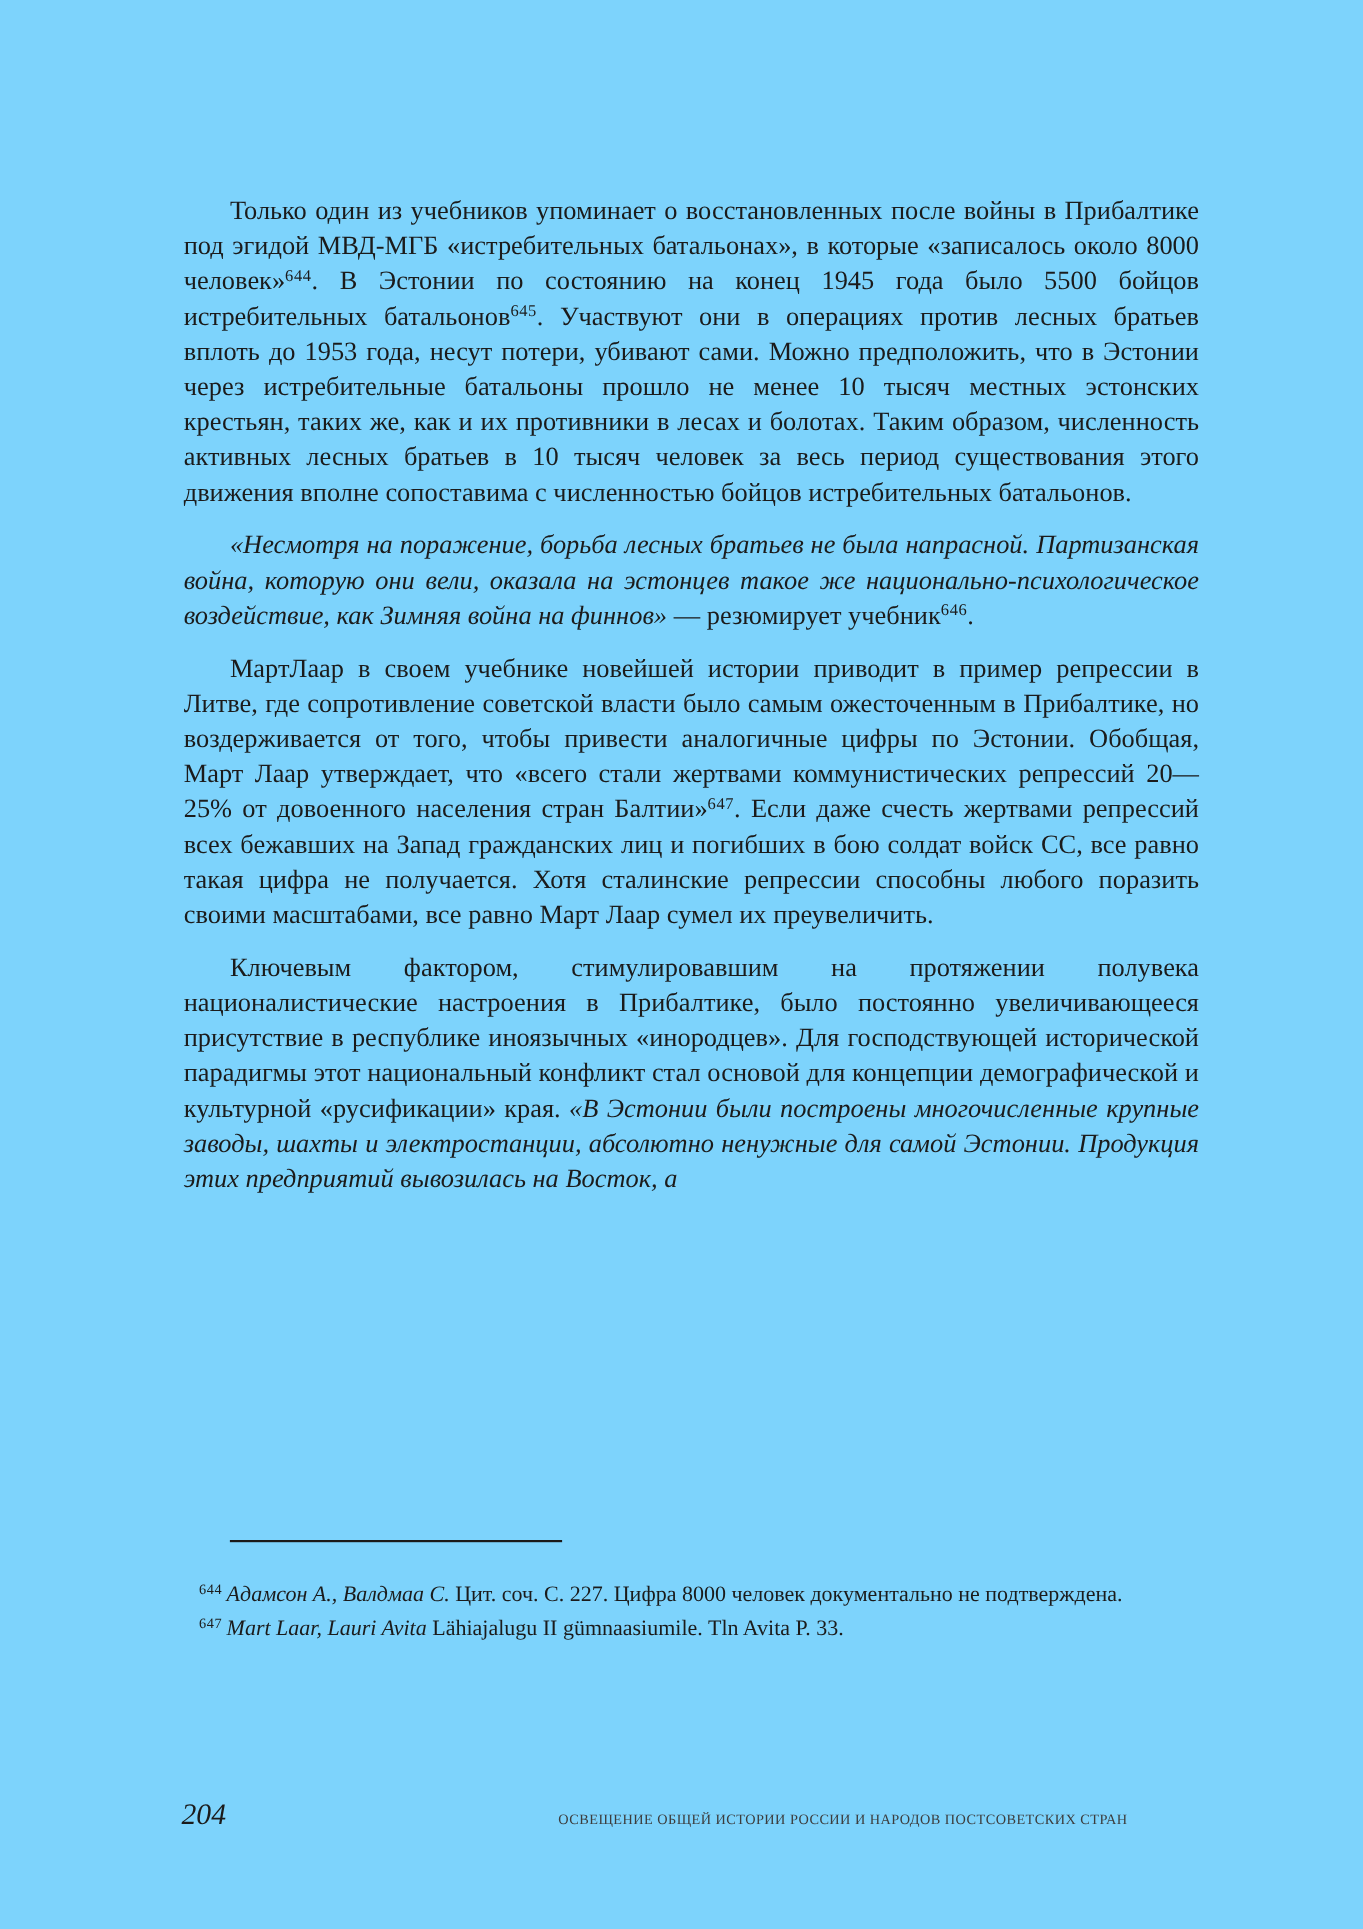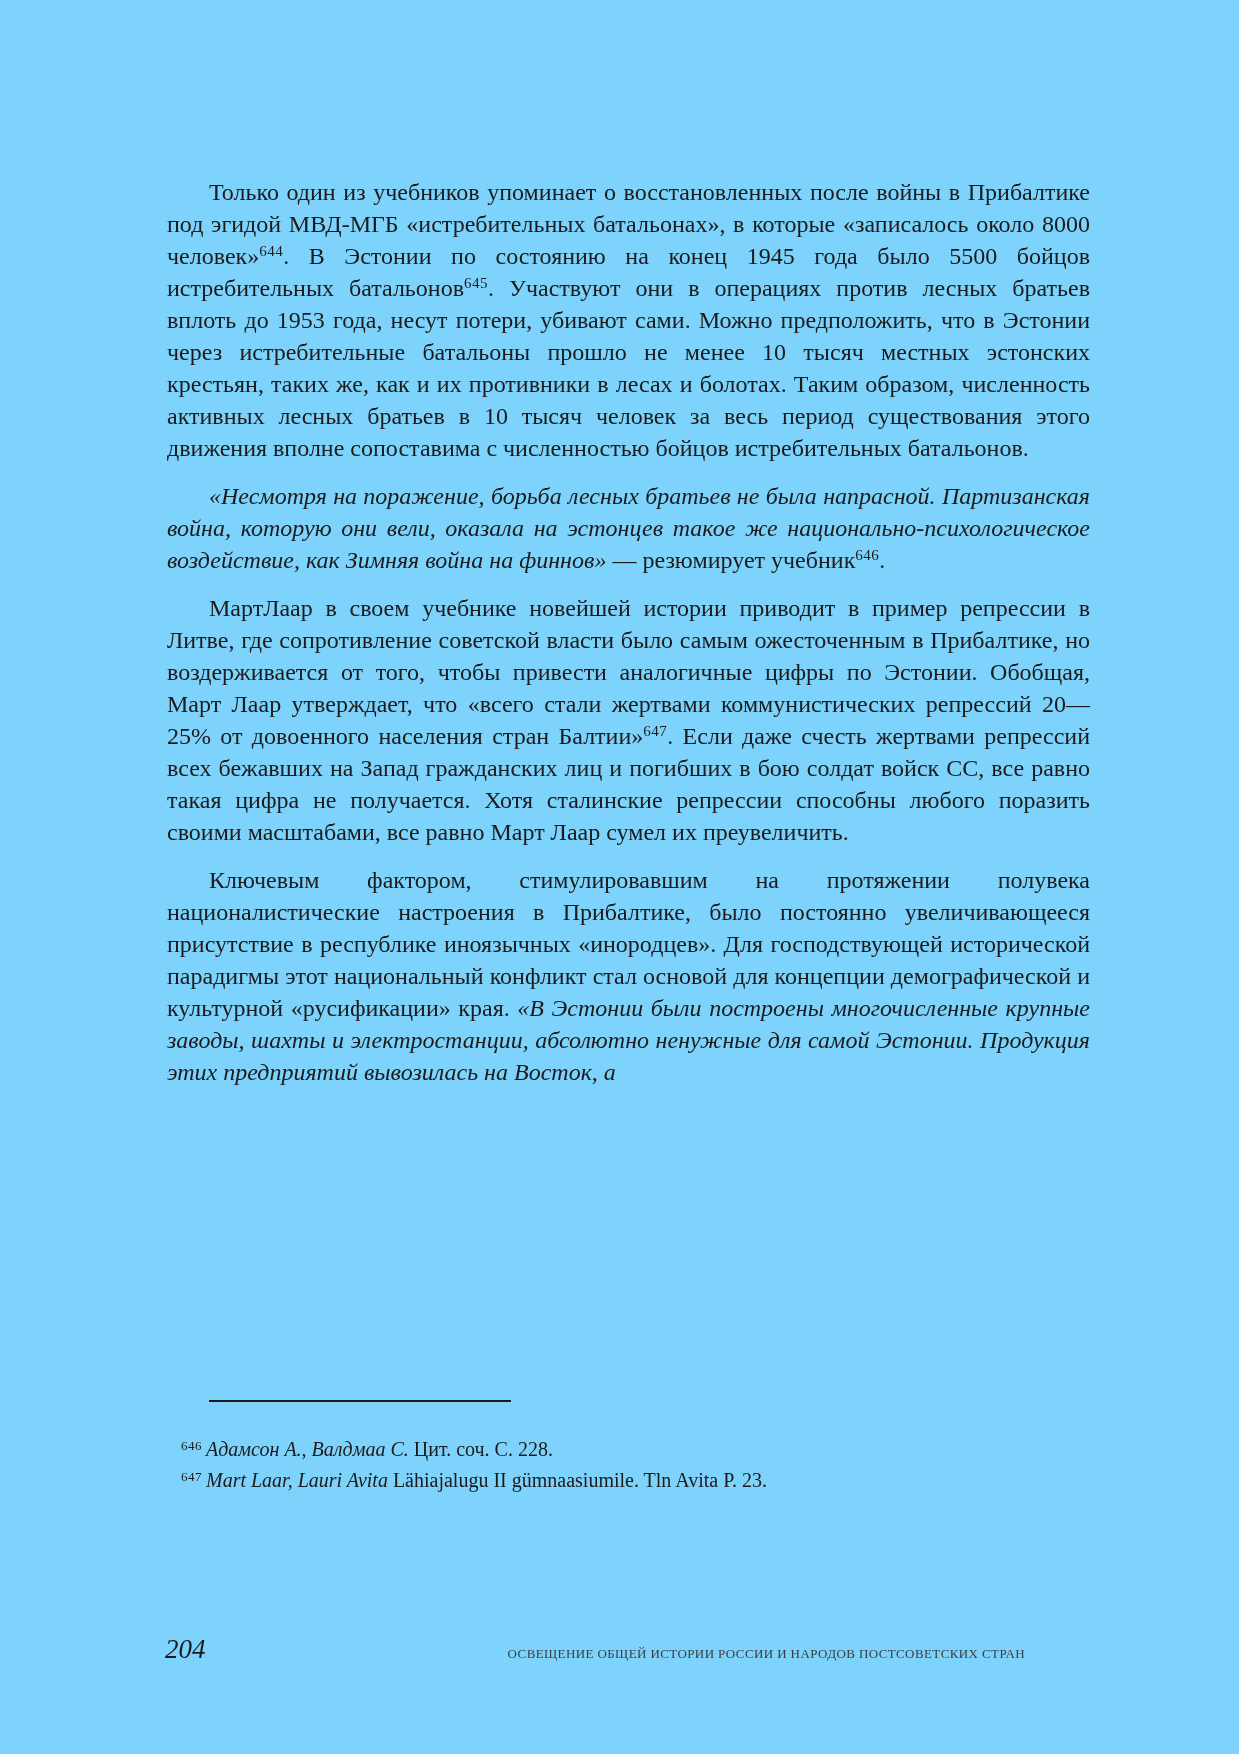--- a/index.html
+++ b/index.html
@@ -101,24 +101,24 @@
 
     <p class="para"><span>МартЛаар в своем учебнике новейшей истории приводит в пример репрессии в Литве, где сопротивление советской власти было самым ожесточенным в Прибалтике, но воздерживается от того, чтобы привести аналогичные цифры по Эстонии. Обобщая, Март Лаар утверждает, что «всего стали жертвами коммунистических репрессий 20—25% от довоенного населения стран Балтии»</span><span class="fnref">647</span><span>. Если даже счесть жертвами репрессий всех бежавших на Запад гражданских лиц и погибших в бою солдат войск СС, все равно такая цифра не получается. Хотя сталинские репрессии способны любого поразить своими масштабами, все равно Март Лаар сумел их преувеличить.</span></p>
 
     <p class="para"><span>Ключевым фактором, стимулировавшим на протяжении полувека националистические настроения в Прибалтике, было постоянно увеличивающееся присутствие в республике иноязычных «инородцев». Для господствующей исторической парадигмы этот национальный конфликт стал основой для концепции демографической и культурной «русификации» края. </span><span class="italic">«В Эстонии были построены многочисленные крупные заводы, шахты и электростанции, абсолютно ненужные для самой Эстонии. Продукция этих предприятий вывозилась на Восток, а</span></p>
 
   </main>
 
   <section class="footnotes">
     <hr class="fn-rule">
 
+    <p class="footnote"><span class="fn-num">644</span><span class="italic">Адамсон А., Валдмаа С.</span><span> Цит. соч. С. 227. Цифра 8000 человек документально не подтверждена.</span></p>
 
 
-    <p class="footnote"><span class="fn-num">646</span><span class="italic">Адамсон А., Валдмаа С.</span><span> Цит. соч. С. 228.</span></p>
 
-    <p class="footnote"><span class="fn-num">647</span><span class="italic">Mart Laar, Lauri Avita</span><span> Lähiajalugu II gümnaasiumile. Tln Avita P. 23.</span></p>
+    <p class="footnote"><span class="fn-num">647</span><span class="italic">Mart Laar, Lauri Avita</span><span> Lähiajalugu II gümnaasiumile. Tln Avita P. 33.</span></p>
   </section>
 
   <div class="page-number">204</div>
 
   <div class="running-title">ОСВЕЩЕНИЕ ОБЩЕЙ ИСТОРИИ РОССИИ И НАРОДОВ ПОСТСОВЕТСКИХ СТРАН</div>
 
 </div>
 
 </body></html>

